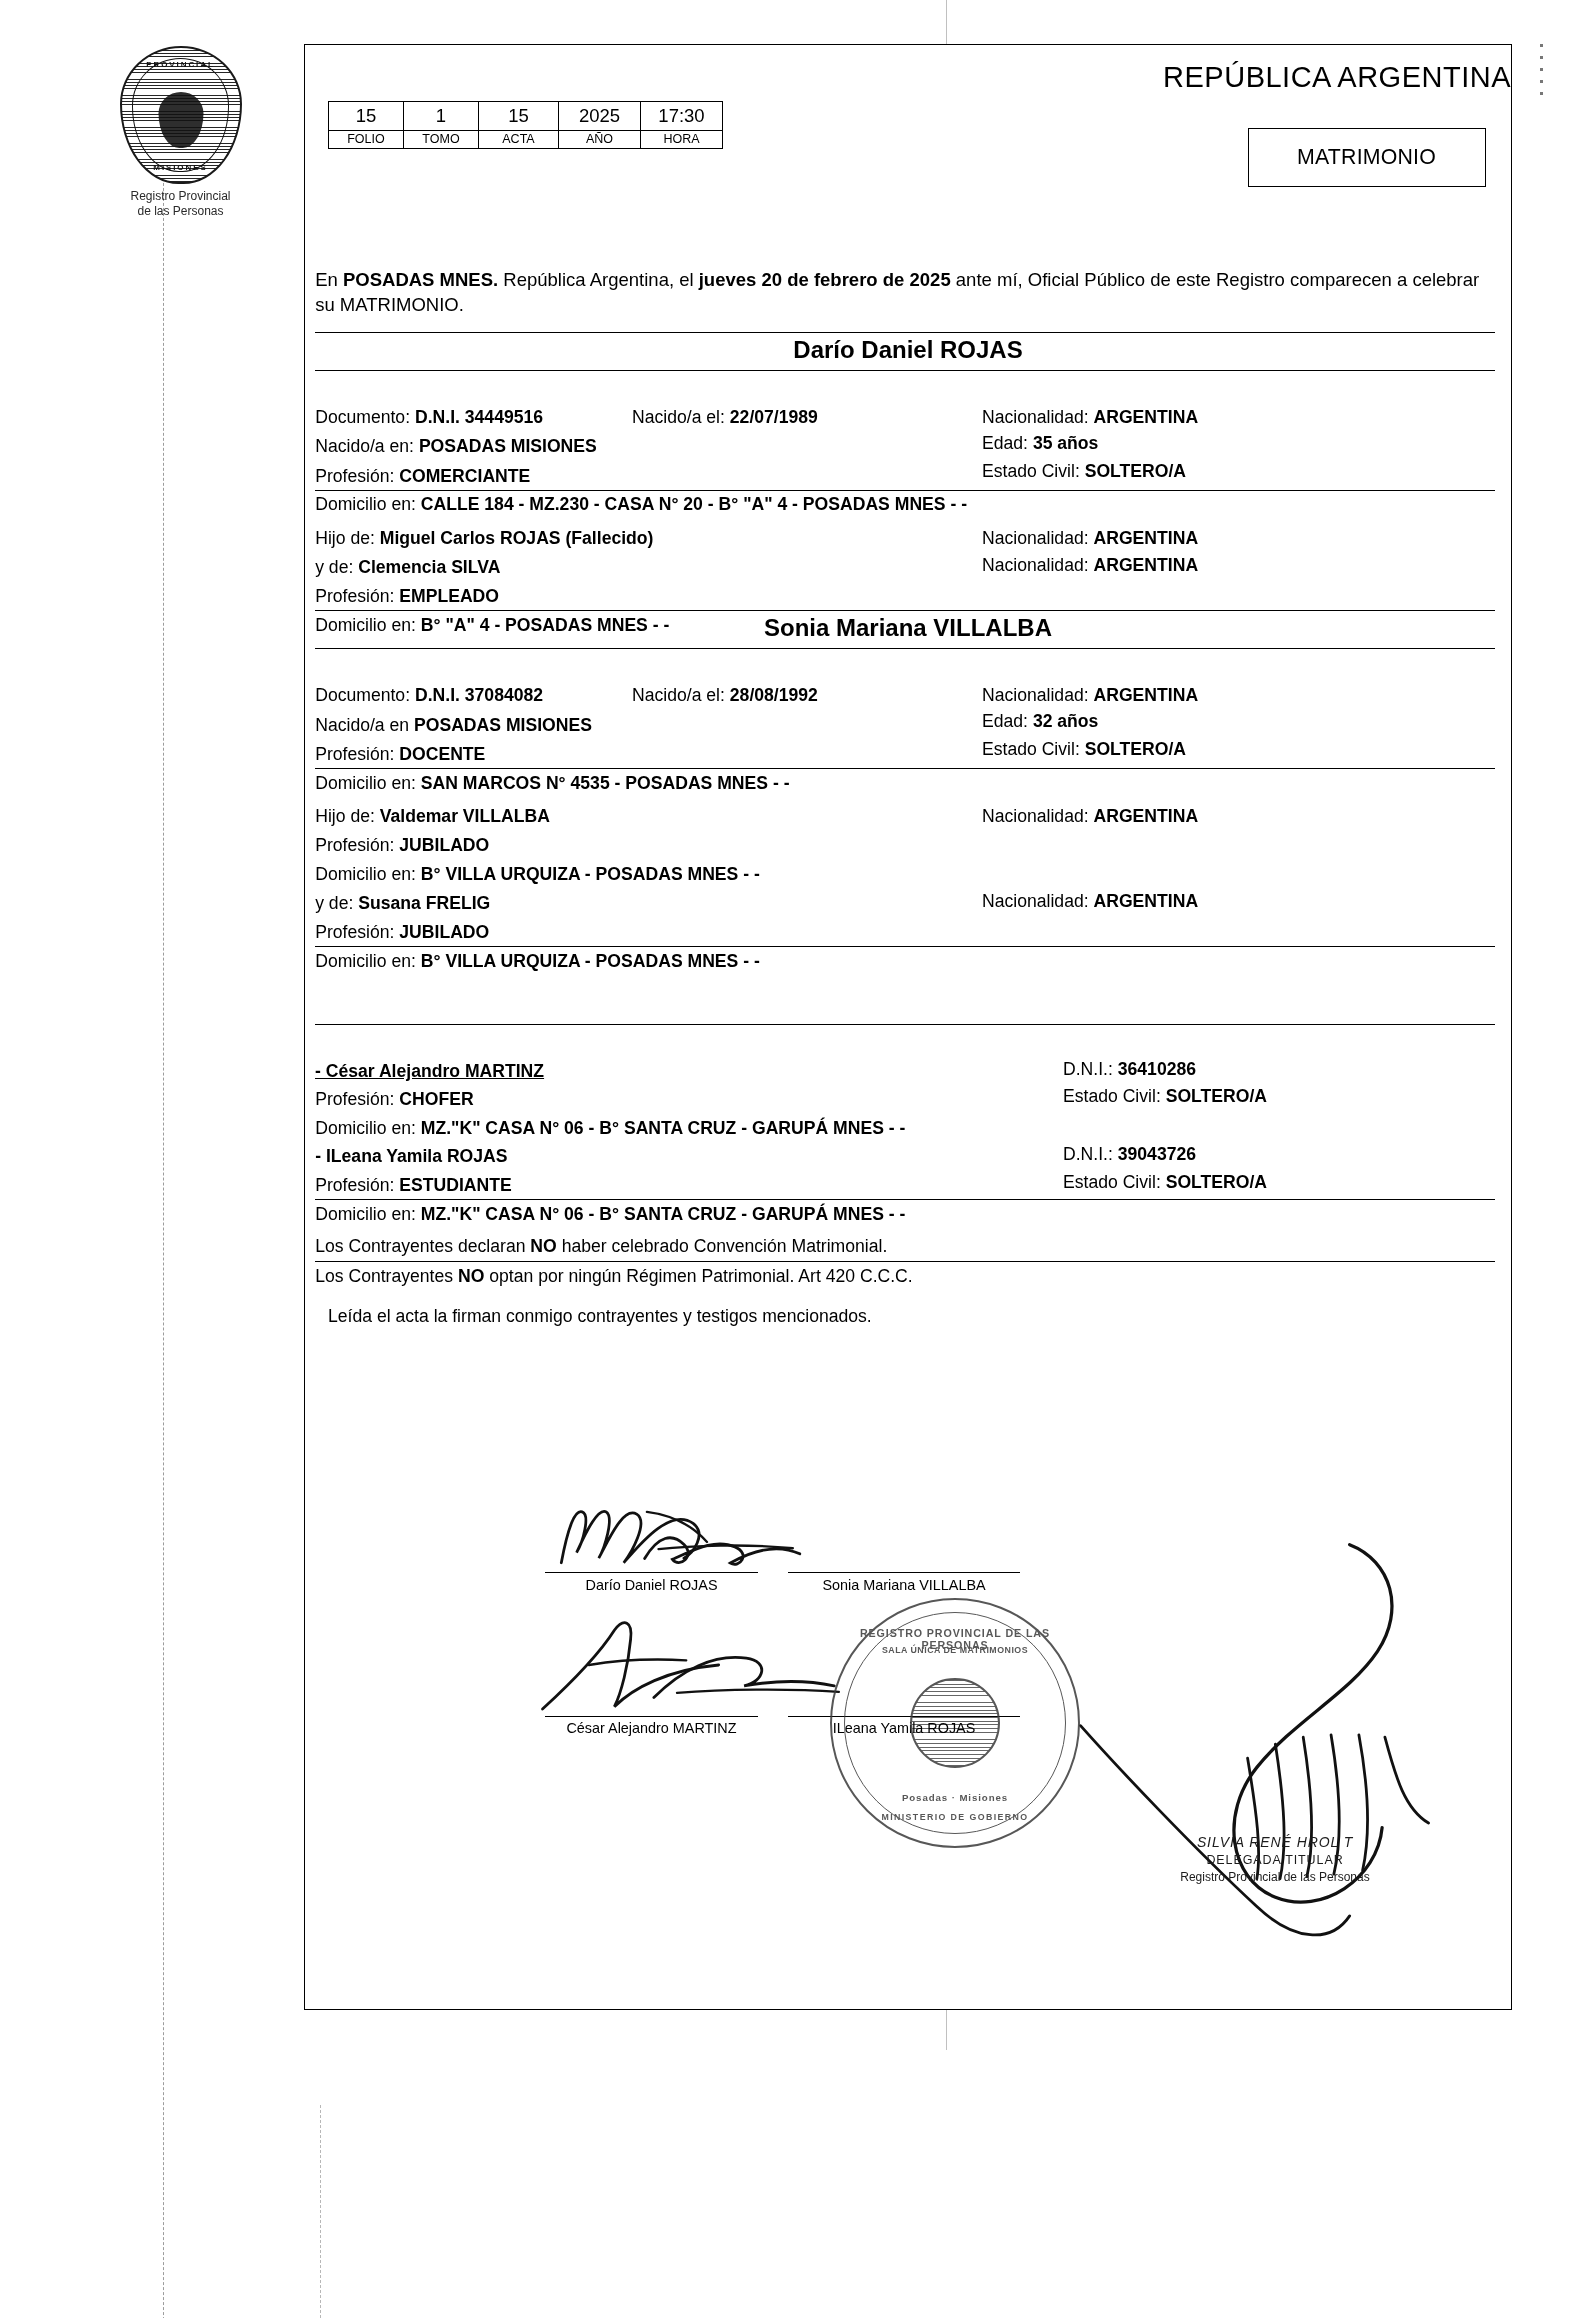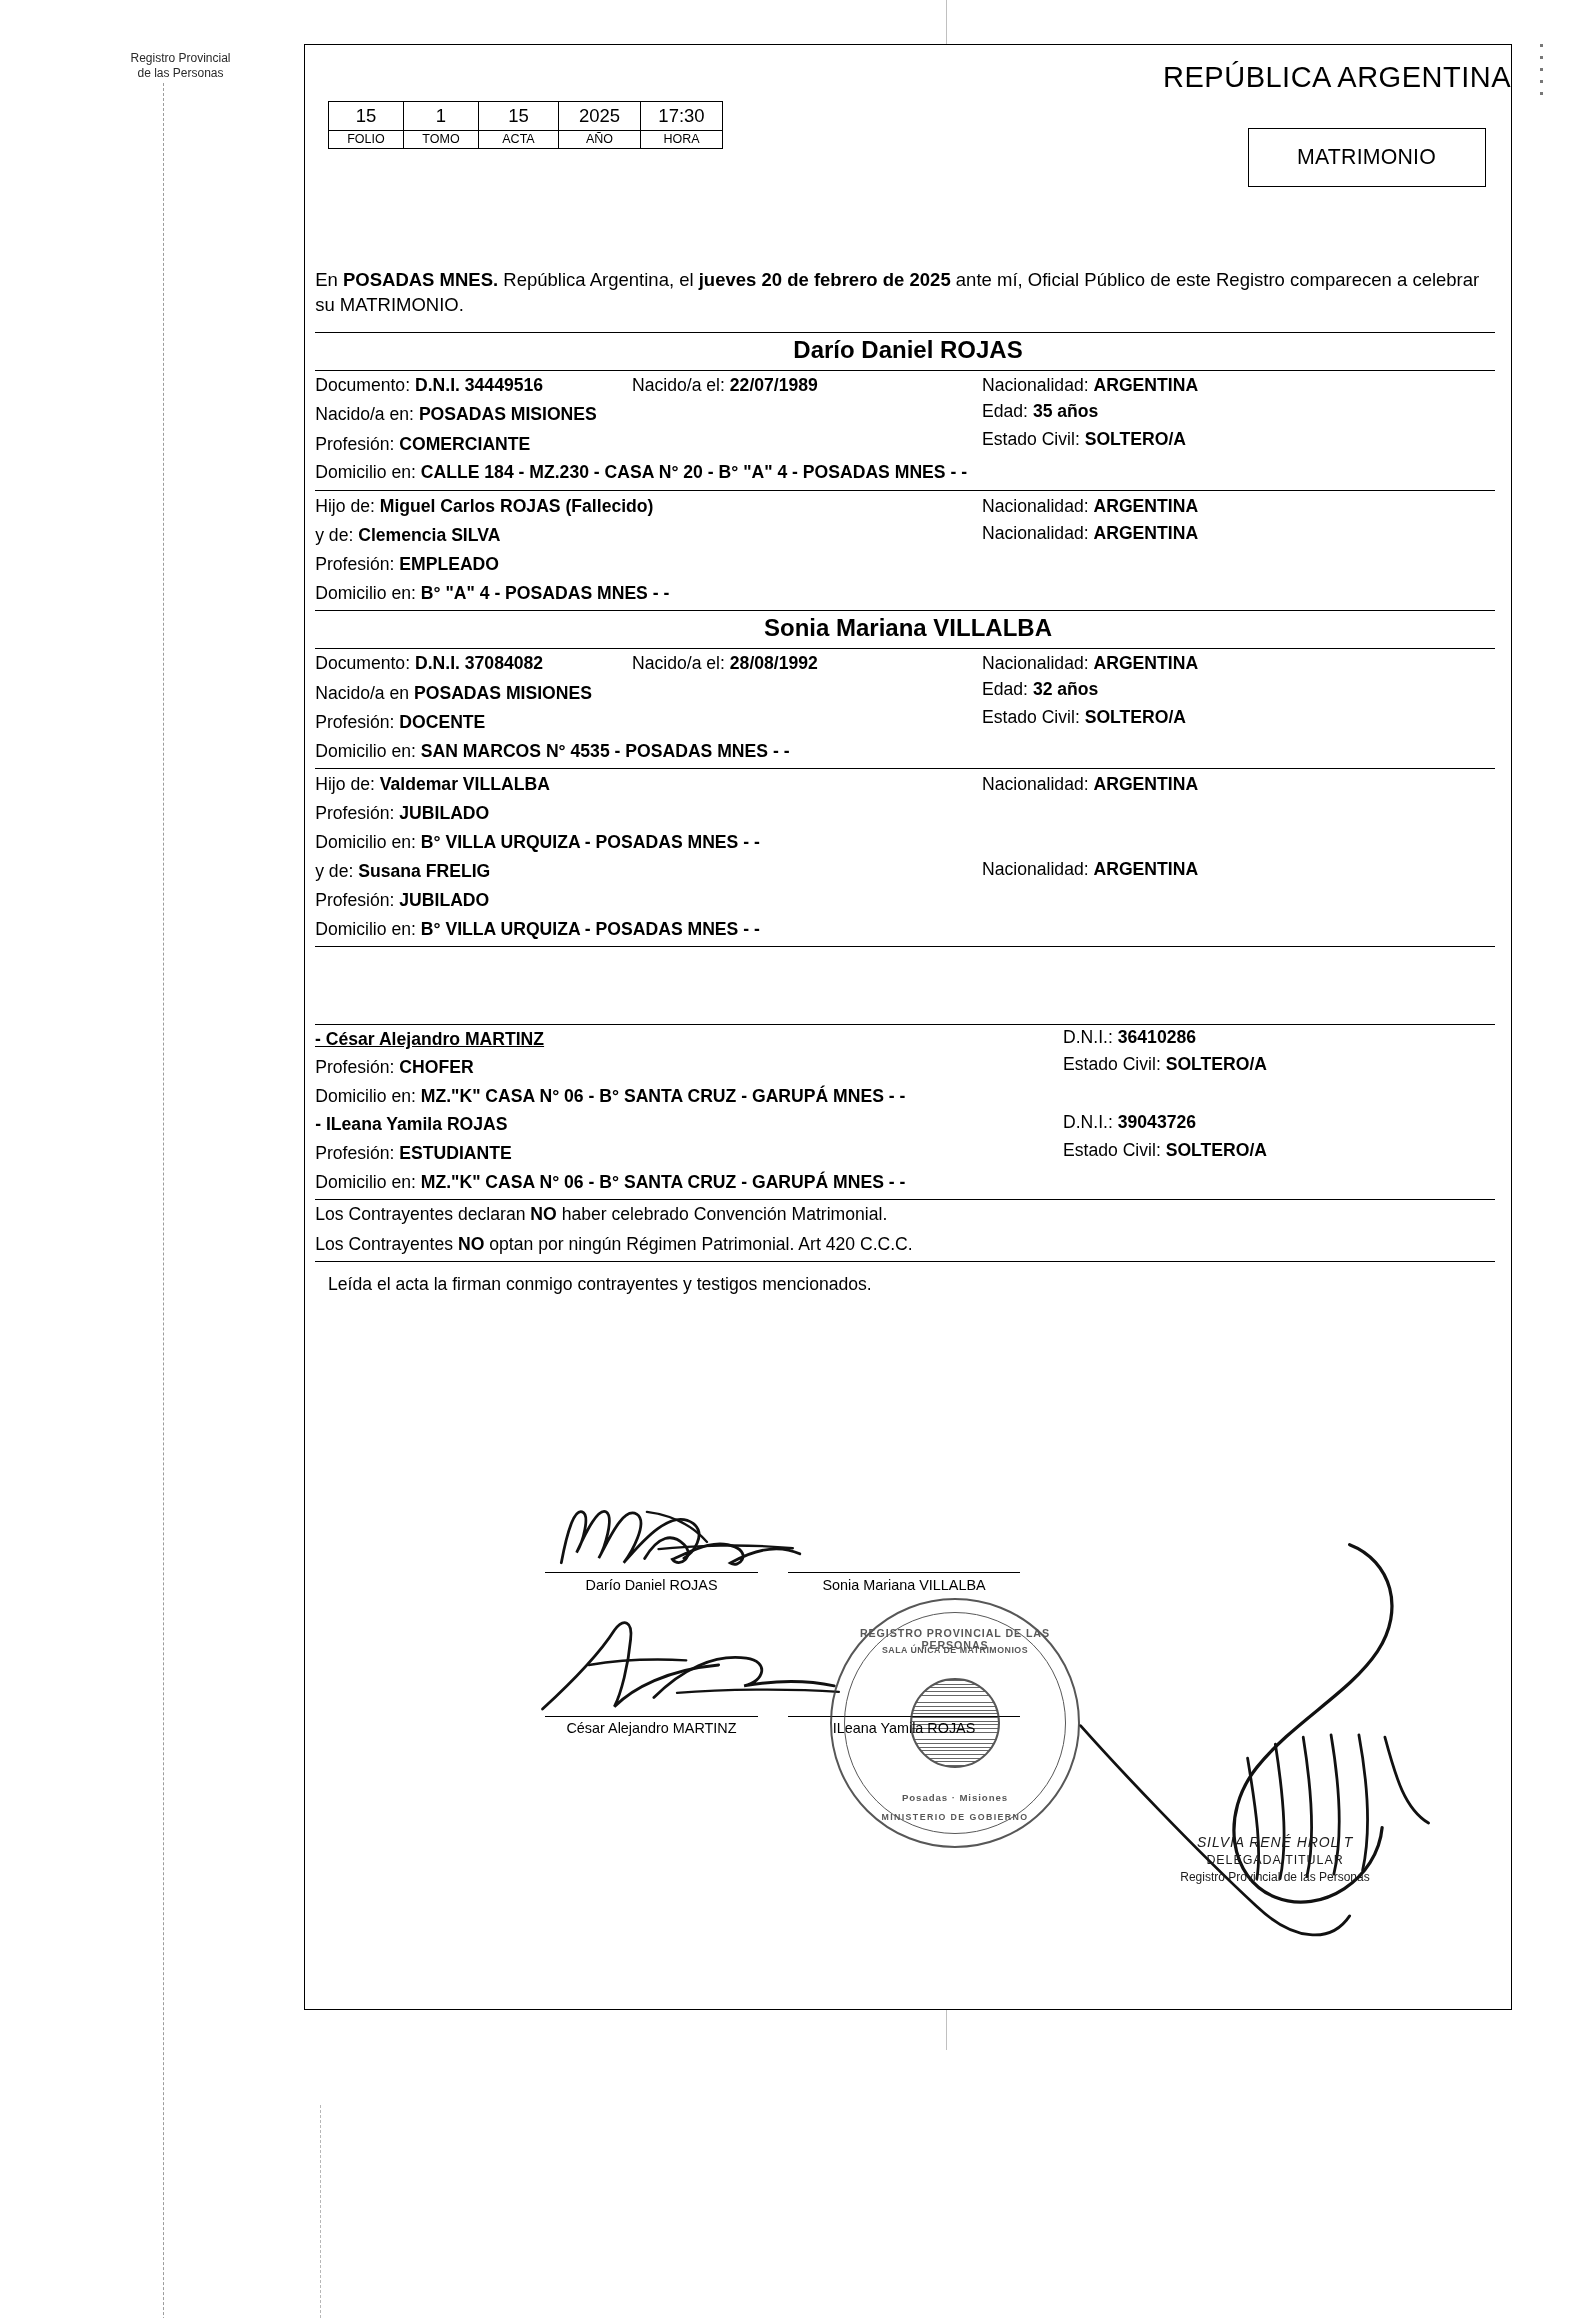--- a/index.html
+++ b/index.html
@@ -204,20 +204,21 @@
     text-align: center;
     font-size: 24px;
     font-weight: bold;
   }
 
   
   .l {
     position: absolute;
     font-size: 17.6px;
     white-space: nowrap;
+    margin-top: 32px;
   }
   .l b { font-weight: bold; }
 
   .para {
     position: absolute;
     font-size: 17.6px;
     line-height: 1.3;
   }
 
   
@@ -289,20 +290,25 @@
 </style>
 </head>
 <body>
 
 <div class="scan-dash"></div>
 <div class="scan-dash-2"></div>
 <div class="scan-fold"></div>
 <div class="scan-dot-col"></div>
 
 <div class="seal-block">
+  <div class="seal">
+    <div class="seal-ring-text seal-ring-top">PROVINCIAL</div>
+    <div class="seal-inner-shape"></div>
+    <div class="seal-ring-text seal-ring-bottom">MISIONES</div>
+  </div>
   <div class="seal-caption">
     <div>Registro Provincial</div>
     <div>de las Personas</div>
   </div>
 </div>
 
 <div class="doc">
 
   <div class="title">REPÚBLICA ARGENTINA</div>
 

